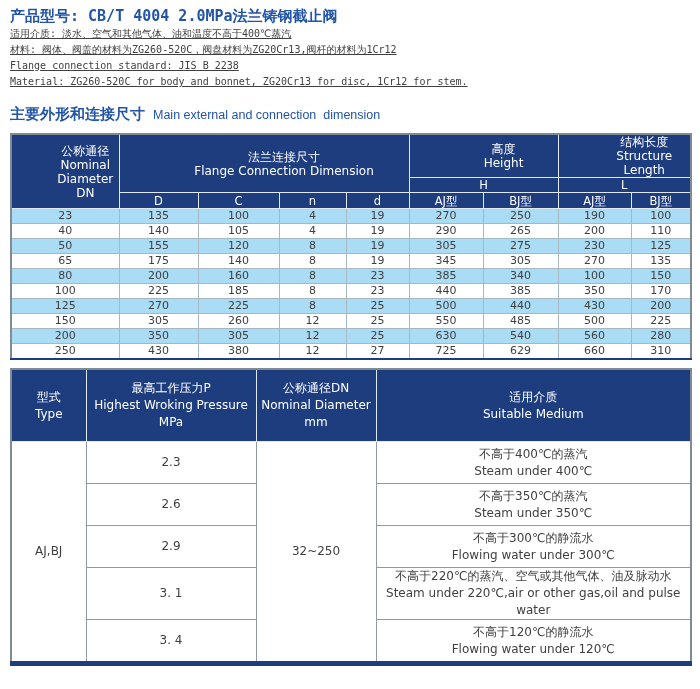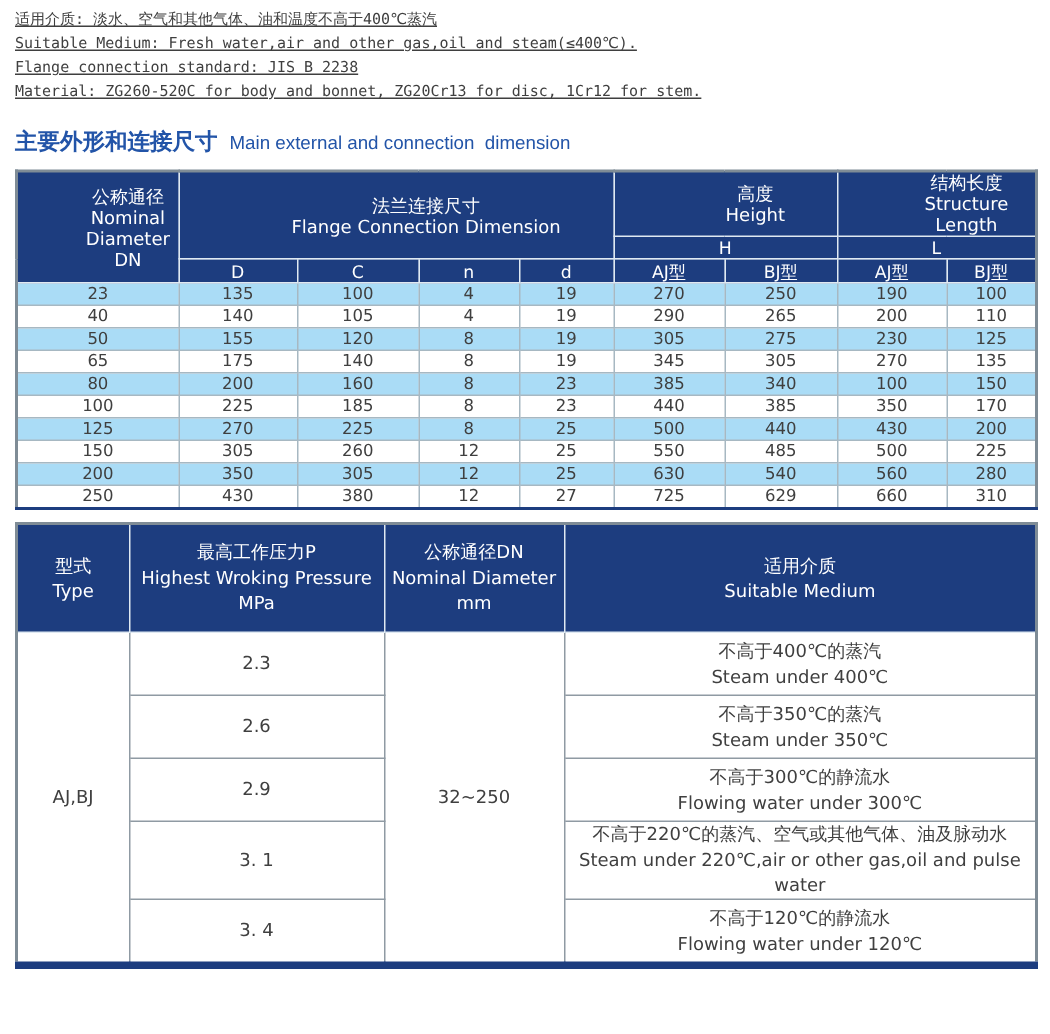--- a/index.html
+++ b/index.html
@@ -95,22 +95,23 @@
     border:1px solid #8f9aa3;
     background:#ffffff;
   }
 </style>
 </head>
 <body>
 
 <div class="page">
 
   <div class="intro">
+    <div class="intro-title">产品型号: CB/T 4004 2.0MPa法兰铸钢截止阀</div>
     <div class="intro-line">适用介质: 淡水、空气和其他气体、油和温度不高于400℃蒸汽</div>
-    <div class="intro-line">Suitable Medium: Fresh water,air and other gas,oil and steam(≤400℃).</div>
+    <div class="intro-line">材料: 阀体、阀盖的材料为ZG260-520C，阀盘材料为ZG20Cr13,阀杆的材料为1Cr12</div>
     <div class="intro-line">Flange connection standard: JIS B 2238</div>
     <div class="intro-line">Material: ZG260-520C for body and bonnet, ZG20Cr13 for disc, 1Cr12 for stem.</div>
   </div>
 
   <div class="section-heading">
     <span class="section-zh">主要外形和连接尺寸</span>
     <span class="section-en">Main external and connection  dimension</span>
   </div>
 
   <table class="dim-table">

